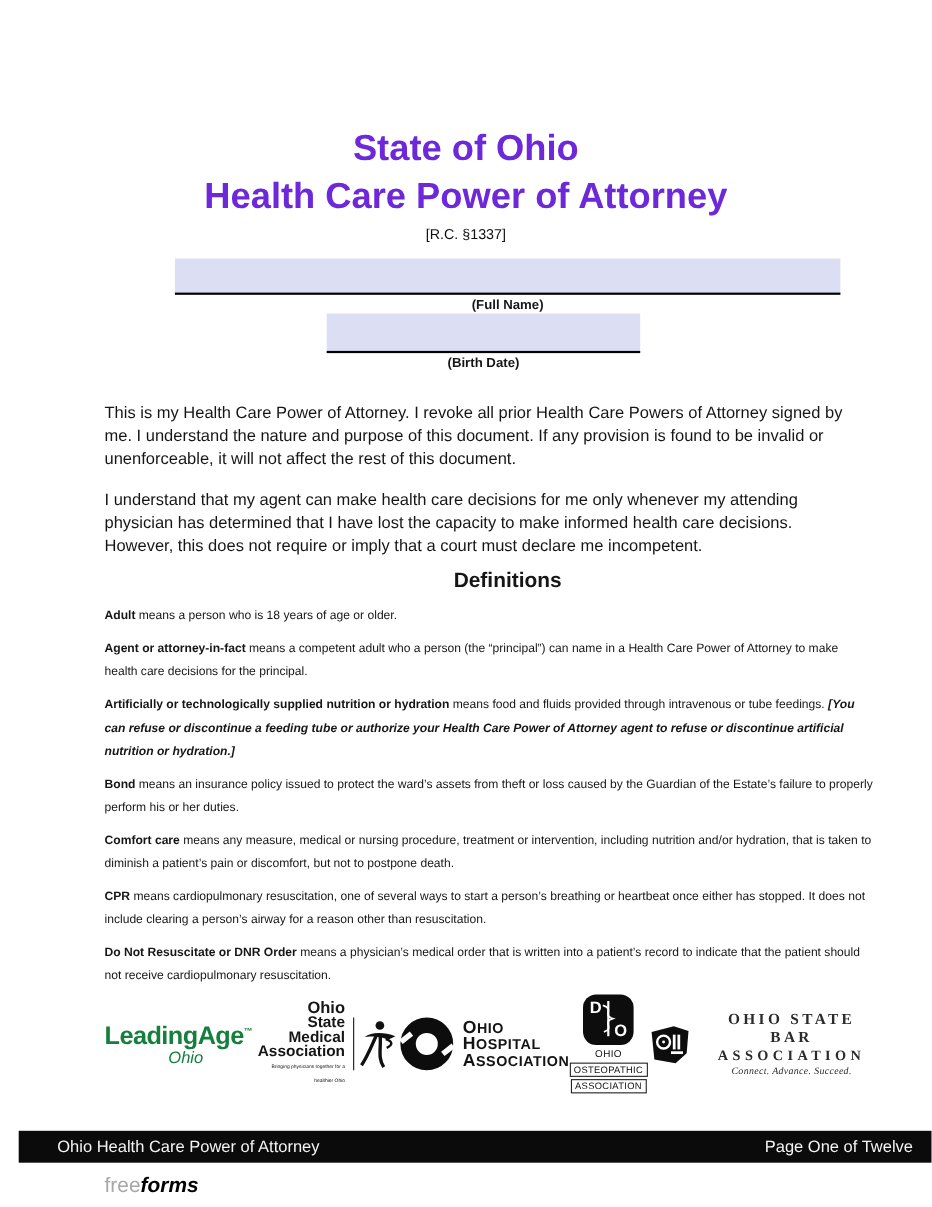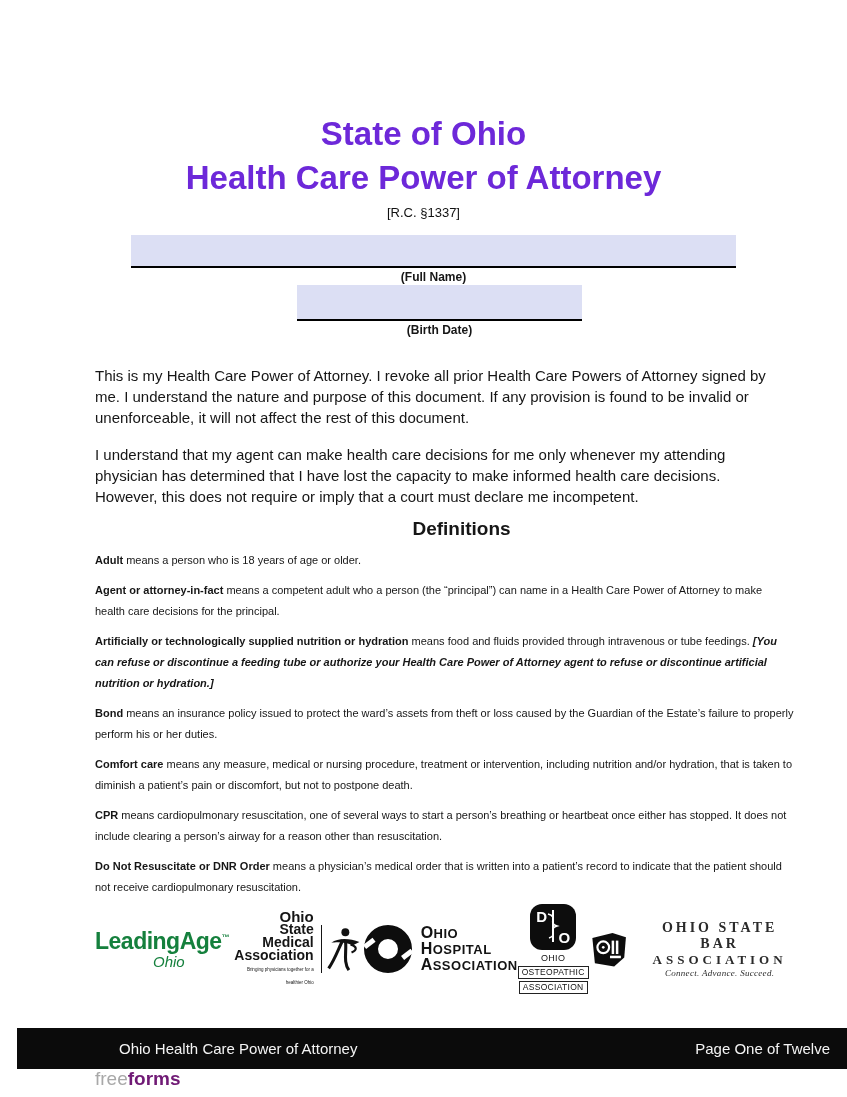--- a/index.html
+++ b/index.html
@@ -9,21 +9,21 @@
           font-family:"Liberation Sans",sans-serif; color:#161616; }
   .doc { padding:112px 57px 0 95px; }
 
   
   .titles { margin-left:-95px; margin-right:-57px; text-align:center; }
   .t1,.t2 { font-size:33px; font-weight:700; line-height:44px; color:#6d28d9; }
   .statute { font-size:13px; line-height:16px; margin-top:5px; color:#111; }
 
   
   .field-wrap { margin-top:14px; }
-  .field-fullname { margin-left:36px; width:605px; }
+  .field-fullname { margin-left:64px; width:605px; }
   .field-birth { margin-left:202px; width:285px; margin-top:1px; }
   .field-box { display:block; width:100%; border:none; outline:none;
                background:#dcdff4; border-bottom:2px solid #000;
                font:15px "Liberation Sans",sans-serif; padding:0 4px; }
   .field-fullname .field-box { height:33px; }
   .field-birth .field-box { height:36px; }
   .field-label { text-align:center; font-size:12px; font-weight:700; margin-top:3px; line-height:13px; }
 
   
   .para { font-size:15px; line-height:21px; width:692px; }
@@ -67,26 +67,26 @@
              margin-top:2px; text-align:center; color:#111; letter-spacing:0.3px; }
   .ooa-box.first { border:none; font-size:9px; margin-top:3px; }
 
   .logo-osba { gap:22px; }
   .osba-text { font-family:"Liberation Serif",serif; color:#2b2b2b; text-align:center; }
   .osba-l1 { font-size:14px; font-weight:700; letter-spacing:3px; line-height:16px; }
   .osba-l2 { font-size:13px; font-weight:700; letter-spacing:4px; line-height:15px; }
   .osba-tag { font-size:9px; font-style:italic; margin-top:1px; letter-spacing:0.3px; }
 
   
-  .footer-bar { position:absolute; left:17px; right:0; top:1028px; height:41px;
+  .footer-bar { position:absolute; left:17px; right:0; top:1028px; height:29px;
                 background:#0b0b0b; color:#f4f4f4; display:flex; align-items:center;
-                justify-content:space-between; padding:0 17px 0 102px; font-size:15px; }
+                justify-content:space-between; padding:0 17px 0 35px; font-size:15px; }
   .brand { position:absolute; left:95px; top:1068px; font-size:19px; }
   .brand-free { color:#a8a8a8; font-weight:400; }
-  .brand-forms { color:#701a75; font-weight:700; }
+  .brand-forms { color:#000000; font-weight:700;font-style:italic; }
 </style>
 </head>
 <body>
 
 <div class="page">
   <div class="doc">
 
     <div class="titles">
       <div class="t1">State of Ohio</div>
       <div class="t2">Health Care Power of Attorney</div>

